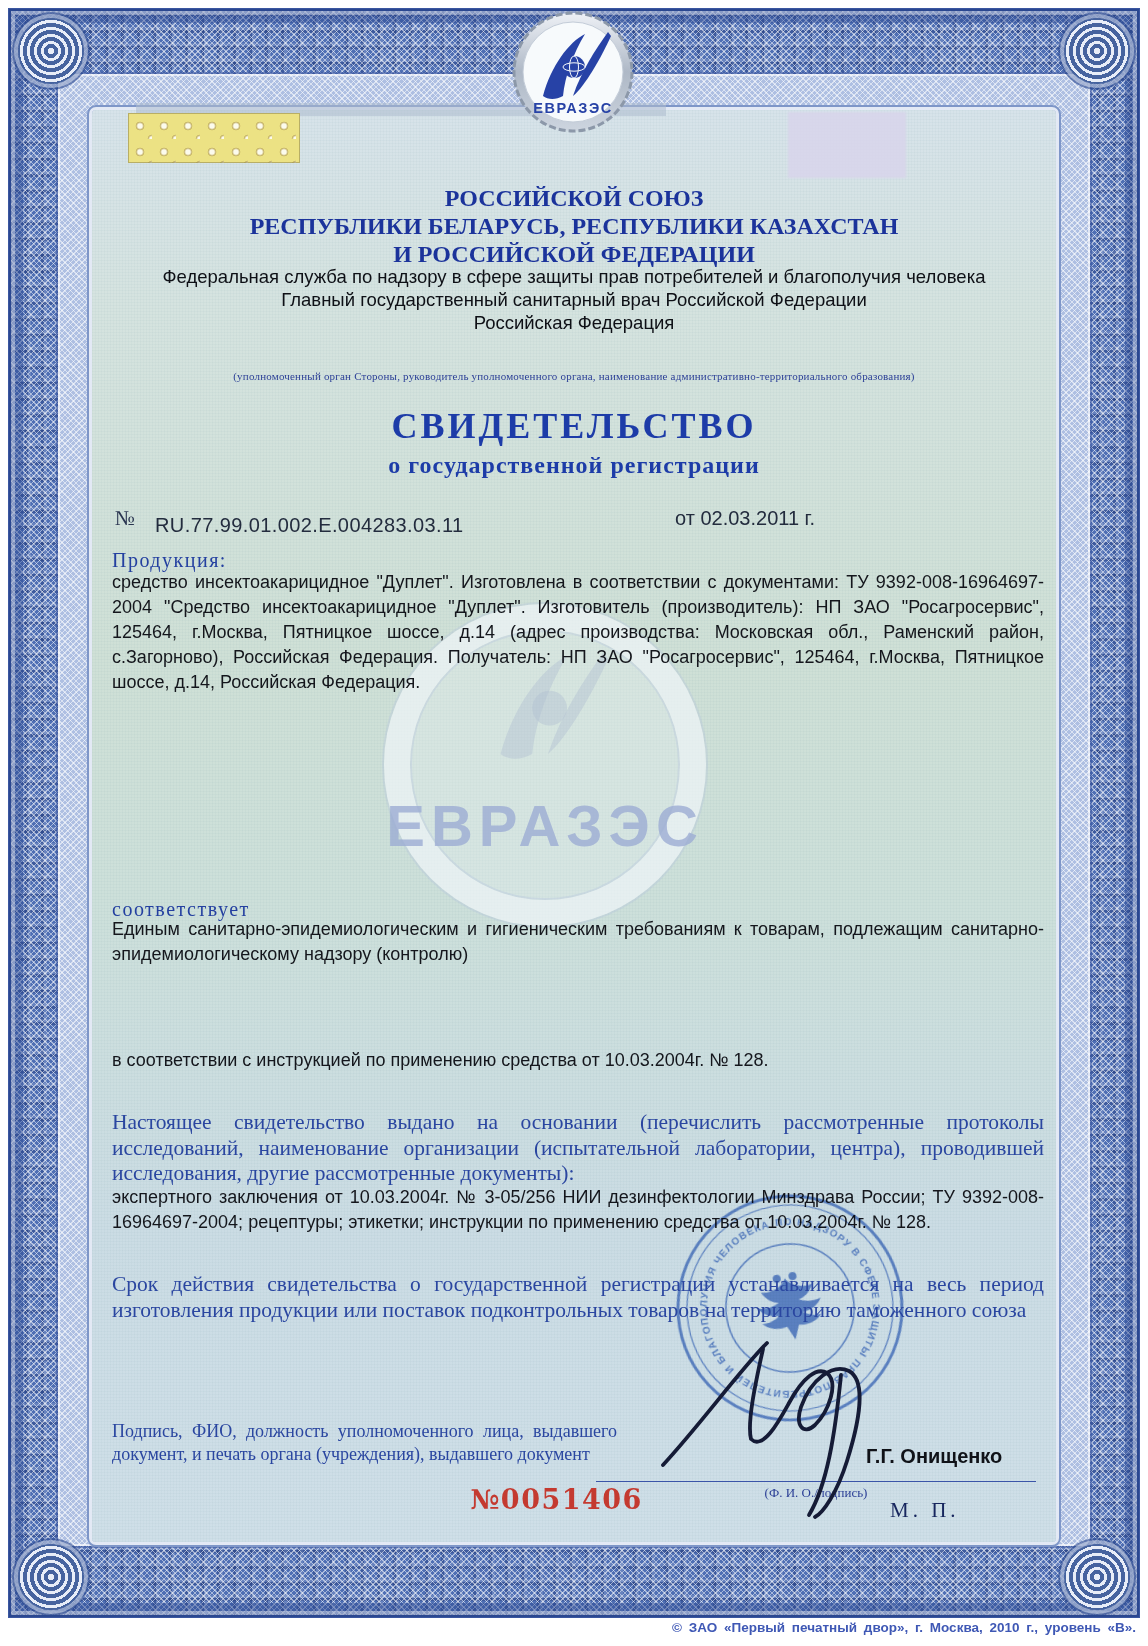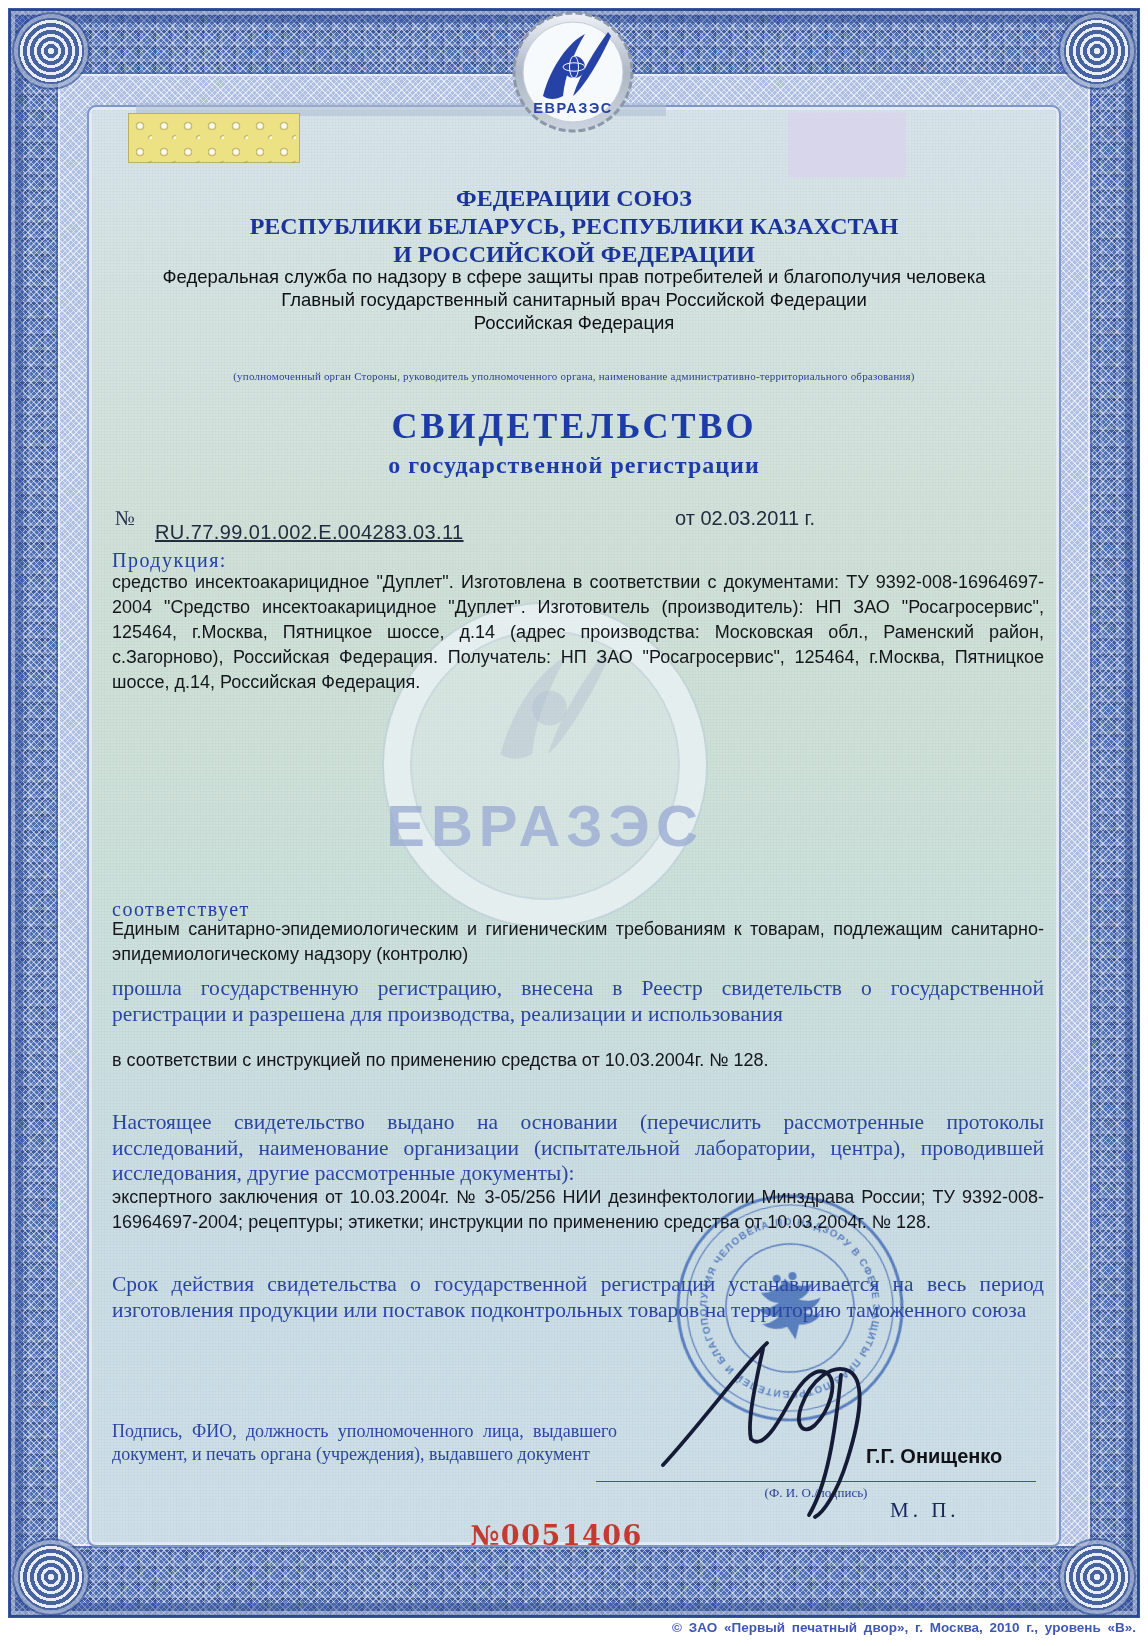--- a/index.html
+++ b/index.html
@@ -43,21 +43,21 @@
   
   .ctr{text-align:center;}
   .hdr{position:absolute;left:100px;width:948px;color:#1b339b;font-weight:bold;font-size:24px;line-height:28px;}
   .agency{position:absolute;left:100px;width:948px;color:#0e1016;font-family:"Liberation Sans","DejaVu Sans",sans-serif;
           font-size:18.5px;line-height:22.5px;}
   .cap{position:absolute;color:#2b3f96;font-size:11px;letter-spacing:.2px;}
   .title-main{position:absolute;left:100px;width:948px;color:#1d3ca8;font-weight:bold;font-size:36px;letter-spacing:3px;}
   .title-sub{position:absolute;left:100px;width:948px;color:#1d3ca8;font-weight:bold;font-size:24px;letter-spacing:1px;}
   .numrow{position:absolute;left:115px;top:506px;width:930px;height:28px;font-size:20px;color:#232c3e;}
   .numrow .lbl{position:absolute;left:0;top:0;font-size:21px;color:#2a3550;}
-  .numrow .val{position:absolute;left:40px;top:15px;font-family:"Liberation Sans","DejaVu Sans",sans-serif;letter-spacing:.4px;text-decoration:underline;}
+  .numrow .val{position:absolute;left:40px;top:8px;font-family:"Liberation Sans","DejaVu Sans",sans-serif;letter-spacing:.4px;}
   .numrow .from{position:absolute;left:560px;top:1px;font-family:"Liberation Sans","DejaVu Sans",sans-serif;}
   .bluelead{position:absolute;left:112px;color:#2440a0;font-size:20px;letter-spacing:1.5px;}
   .blackp{position:absolute;left:112px;width:932px;color:#14161c;font-family:"Liberation Sans","DejaVu Sans",sans-serif;
           font-size:18px;line-height:25px;text-align:justify;}
   .bluep{position:absolute;left:112px;width:932px;color:#2a46a0;font-size:21.5px;line-height:25.5px;text-align:justify;}
   .wm-ring{position:absolute;left:384px;top:604px;width:270px;height:270px;border-radius:50%;
     border:26px solid rgba(244,247,252,.55);background:rgba(238,244,248,.28);
     box-shadow:0 0 0 2px rgba(180,195,220,.35), inset 0 0 0 2px rgba(180,195,220,.35);}
   .wm-swoosh{position:absolute;left:430px;top:618px;width:236px;height:196px;opacity:.5;}
   .wm-text{position:absolute;left:260px;top:792px;width:570px;text-align:center;
@@ -65,21 +65,21 @@
     letter-spacing:6px;color:#9dadd4;opacity:.8;}
   .stamp{position:absolute;left:660px;top:1178px;width:260px;height:260px;opacity:.8;
     transform:rotate(-10deg);mix-blend-mode:multiply;filter:blur(.3px);}
   .signature{position:absolute;left:645px;top:1315px;width:300px;height:205px;}
   .signlabel{position:absolute;left:112px;top:1420px;width:505px;color:#2a46a0;font-size:18px;line-height:22.5px;text-align:justify;}
   .signname{position:absolute;left:866px;top:1445px;color:#101218;font-family:"Liberation Sans","DejaVu Sans",sans-serif;
     font-weight:600;font-size:20px;text-align:right;}
   .sigline{position:absolute;left:596px;top:1481px;width:440px;border-top:1.5px solid #3b55a8;}
   .sigcap{position:absolute;left:596px;top:1485px;width:440px;text-align:center;color:#2b3f96;font-size:13px;}
   .serial{position:absolute;left:470px;top:1484px;color:#c43a30;font-weight:bold;font-size:27px;letter-spacing:1.5px;
-    font-family:"DejaVu Serif","Liberation Serif",serif;margin-top:36px;}
+    font-family:"DejaVu Serif","Liberation Serif",serif;}
   .sealmark{position:absolute;left:890px;top:1498px;color:#17265e;font-size:21px;letter-spacing:4px;}
   .footer{position:absolute;right:12px;top:1620px;color:#3f58b5;font-family:"Liberation Sans","DejaVu Sans",sans-serif;
     font-weight:bold;font-size:13.5px;word-spacing:3px;}
 </style>
 </head>
 <body>
 
 <div class="page">
 
   <div class="frame"></div>
@@ -106,21 +106,21 @@
     <circle cx="68" cy="62" r="59" fill="url(#silver)" stroke="#8c98a9" stroke-width="3" stroke-dasharray="7 3"></circle>
     <circle cx="68" cy="62" r="50" fill="#f7fafc" stroke="#c3ccd8" stroke-width="1"></circle>
     <path d="M38,86 C46,56 64,32 80,24 C68,44 60,66 58,86 C51,90 43,90 38,86 Z" fill="#2742a6"></path>
     <path d="M103,22 C90,40 76,62 68,86 C80,76 96,48 106,26 Z" fill="#2742a6"></path>
     <circle cx="69" cy="57" r="11" fill="#2742a6"></circle>
     <ellipse cx="69" cy="57" rx="11" ry="4.2" fill="none" stroke="#f7fafc" stroke-width="1"></ellipse>
     <ellipse cx="69" cy="57" rx="4.5" ry="11" fill="none" stroke="#f7fafc" stroke-width="1"></ellipse>
     <text x="68" y="103" text-anchor="middle" font-size="14.5" font-weight="bold" fill="#2742a6" font-family="Liberation Sans, sans-serif" letter-spacing="1.5">ЕВРАЗЭС</text>
   </svg>
 
-  <div class="hdr ctr" style="top:184px;">ФЕДЕРАЦИИ СОЮЗ</div>
+  <div class="hdr ctr" style="top:184px;">РОССИЙСКОЙ СОЮЗ</div>
   <div class="hdr ctr" style="top:212px;">РЕСПУБЛИКИ БЕЛАРУСЬ, РЕСПУБЛИКИ КАЗАХСТАН</div>
   <div class="hdr ctr" style="top:240px;">И РОССИЙСКОЙ ФЕДЕРАЦИИ</div>
   <div class="agency ctr" style="top:266px;">Федеральная служба по надзору в сфере защиты прав потребителей и благополучия человека</div>
   <div class="agency ctr" style="top:289px;">Главный государственный санитарный врач Российской Федерации</div>
   <div class="agency ctr" style="top:312px;">Российская Федерация</div>
   <div class="cap ctr" style="left:100px;width:948px;top:370px;">(уполномоченный орган Стороны, руководитель уполномоченного органа, наименование административно-территориального образования)</div>
 
   <div class="title-main ctr" style="top:405px;">СВИДЕТЕЛЬСТВО</div>
   <div class="title-sub ctr" style="top:452px;">о государственной регистрации</div>
 
@@ -139,21 +139,20 @@
     </g>
   </svg>
   <div class="wm-text">ЕВРАЗЭС</div>
 
   <div class="bluelead" style="top:549px;">Продукция:</div>
   <div class="blackp" style="top:570px;">средство инсектоакарицидное "Дуплет". Изготовлена в соответствии с документами: ТУ 9392-008-16964697-2004 "Средство инсектоакарицидное "Дуплет". Изготовитель (производитель): НП ЗАО "Росагросервис", 125464, г.Москва, Пятницкое шоссе, д.14 (адрес производства: Московская обл., Раменский район, с.Загорново), Российская Федерация.  Получатель: НП ЗАО "Росагросервис", 125464, г.Москва, Пятницкое шоссе, д.14, Российская Федерация.</div>
 
   <div class="bluelead" style="top:898px;">соответствует</div>
   <div class="blackp" style="top:917px;">Единым санитарно-эпидемиологическим и гигиеническим требованиям к товарам, подлежащим санитарно-эпидемиологическому надзору (контролю)</div>
 
-  <div class="bluep" style="top:976px;">прошла государственную регистрацию, внесена в Реестр свидетельств о государственной регистрации и разрешена для производства, реализации и использования</div>
   <div class="blackp" style="top:1048px;">в соответствии с инструкцией по применению средства от 10.03.2004г. № 128.</div>
 
   <div class="bluep" style="top:1110px;">Настоящее свидетельство выдано на основании (перечислить рассмотренные протоколы исследований, наименование организации (испытательной лаборатории, центра), проводившей исследования, другие рассмотренные документы):</div>
   <div class="blackp" style="top:1185px;">экспертного заключения от 10.03.2004г. № 3-05/256 НИИ дезинфектологии Минздрава России; ТУ 9392-008-16964697-2004; рецептуры; этикетки; инструкции по применению средства от 10.03.2004г. № 128.</div>
 
   <svg class="stamp" viewBox="0 0 260 260">
     <g fill="none" stroke="#4d79cc">
       <circle cx="130" cy="130" r="112" stroke-width="3"></circle>
       <circle cx="130" cy="130" r="103" stroke-width="1.2"></circle>
       <circle cx="130" cy="130" r="64" stroke-width="1.5"></circle>

